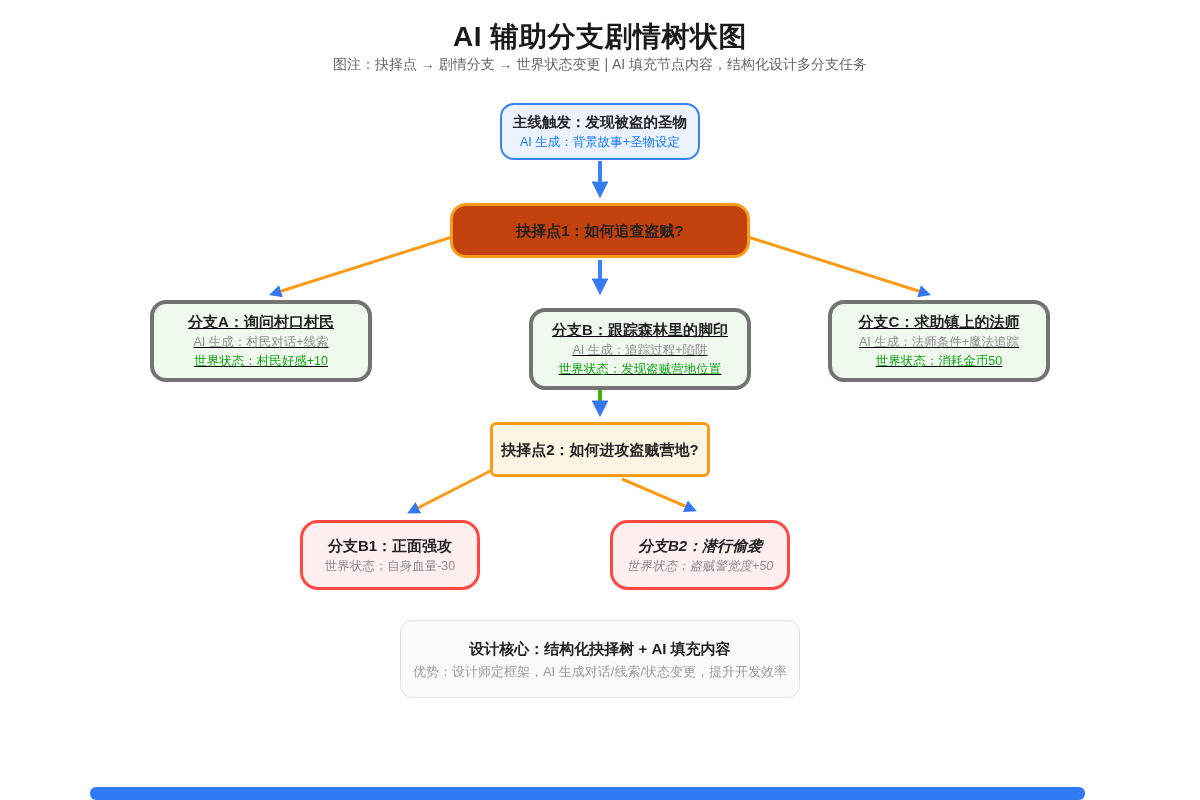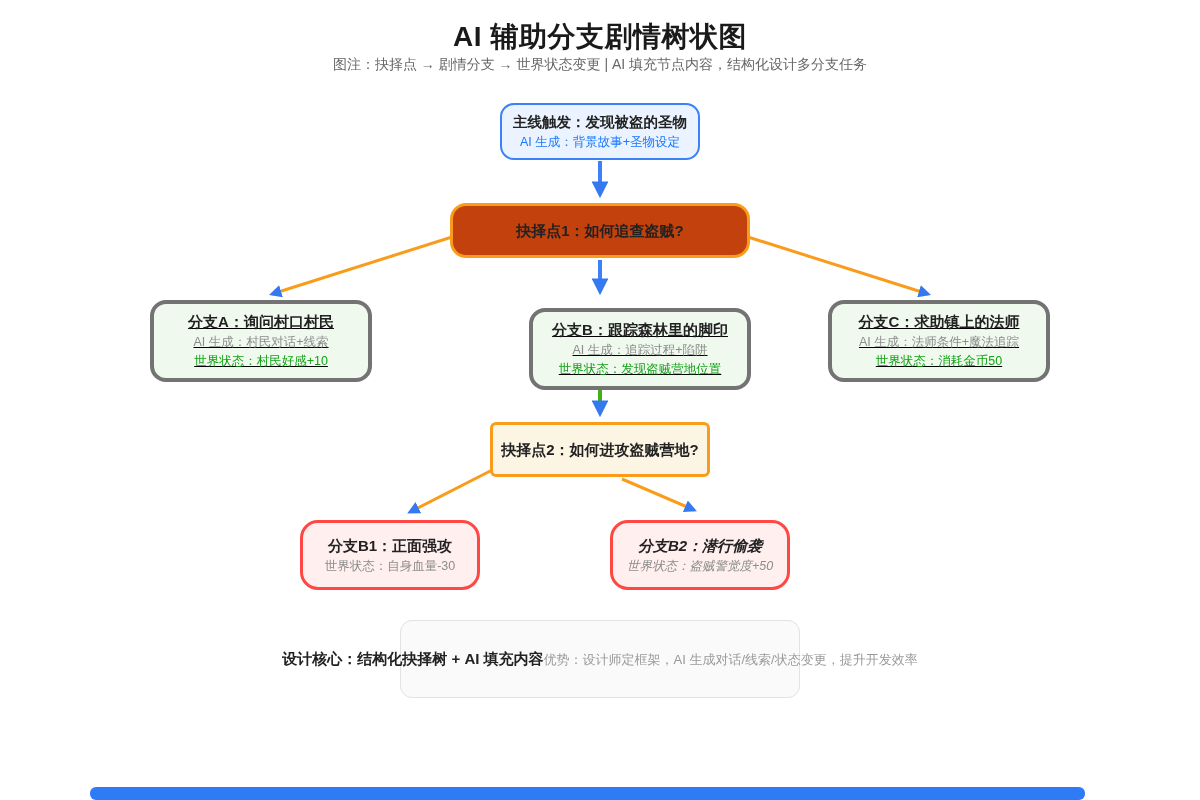--- a/index.html
+++ b/index.html
@@ -38,21 +38,21 @@
   .n-bb{left:489px;top:308px;margin-left:40px;}
   .n-bc{left:828px;top:300px;}
   .n-dec2{left:490px;top:422px;width:220px;height:55px;border:3px solid #fa9c1b;border-radius:6px;background:#fdf5e3;}
   .n-red{width:180px;height:70px;border:3px solid #ff4743;border-radius:18px;background:#fff0ef;}
   .n-b1{left:300px;top:520px;}
   .n-b2{left:610px;top:520px;font-style:italic;}
 
   .note{
     position:absolute;left:400px;top:620px;width:400px;height:78px;z-index:2;box-sizing:border-box;
     border:1px solid #e2e2e2;border-radius:12px;background:#fafafa;
-    display:flex;flex-direction:row;align-items:center;justify-content:center;text-align:center;
+    display:flex;flex-direction:column;align-items:center;justify-content:center;text-align:center;
   }
   .note .t{font-size:15px;font-weight:bold;color:#222222;line-height:24px;white-space:nowrap;}
   .note .sub{font-size:13px;color:#999999;line-height:21px;white-space:nowrap;}
 
   .footer-bar{
     position:absolute;left:90px;top:787px;width:995px;height:13px;z-index:3;
     background:#2f7bf6;border-radius:6px;
   }
 </style>
 </head>

